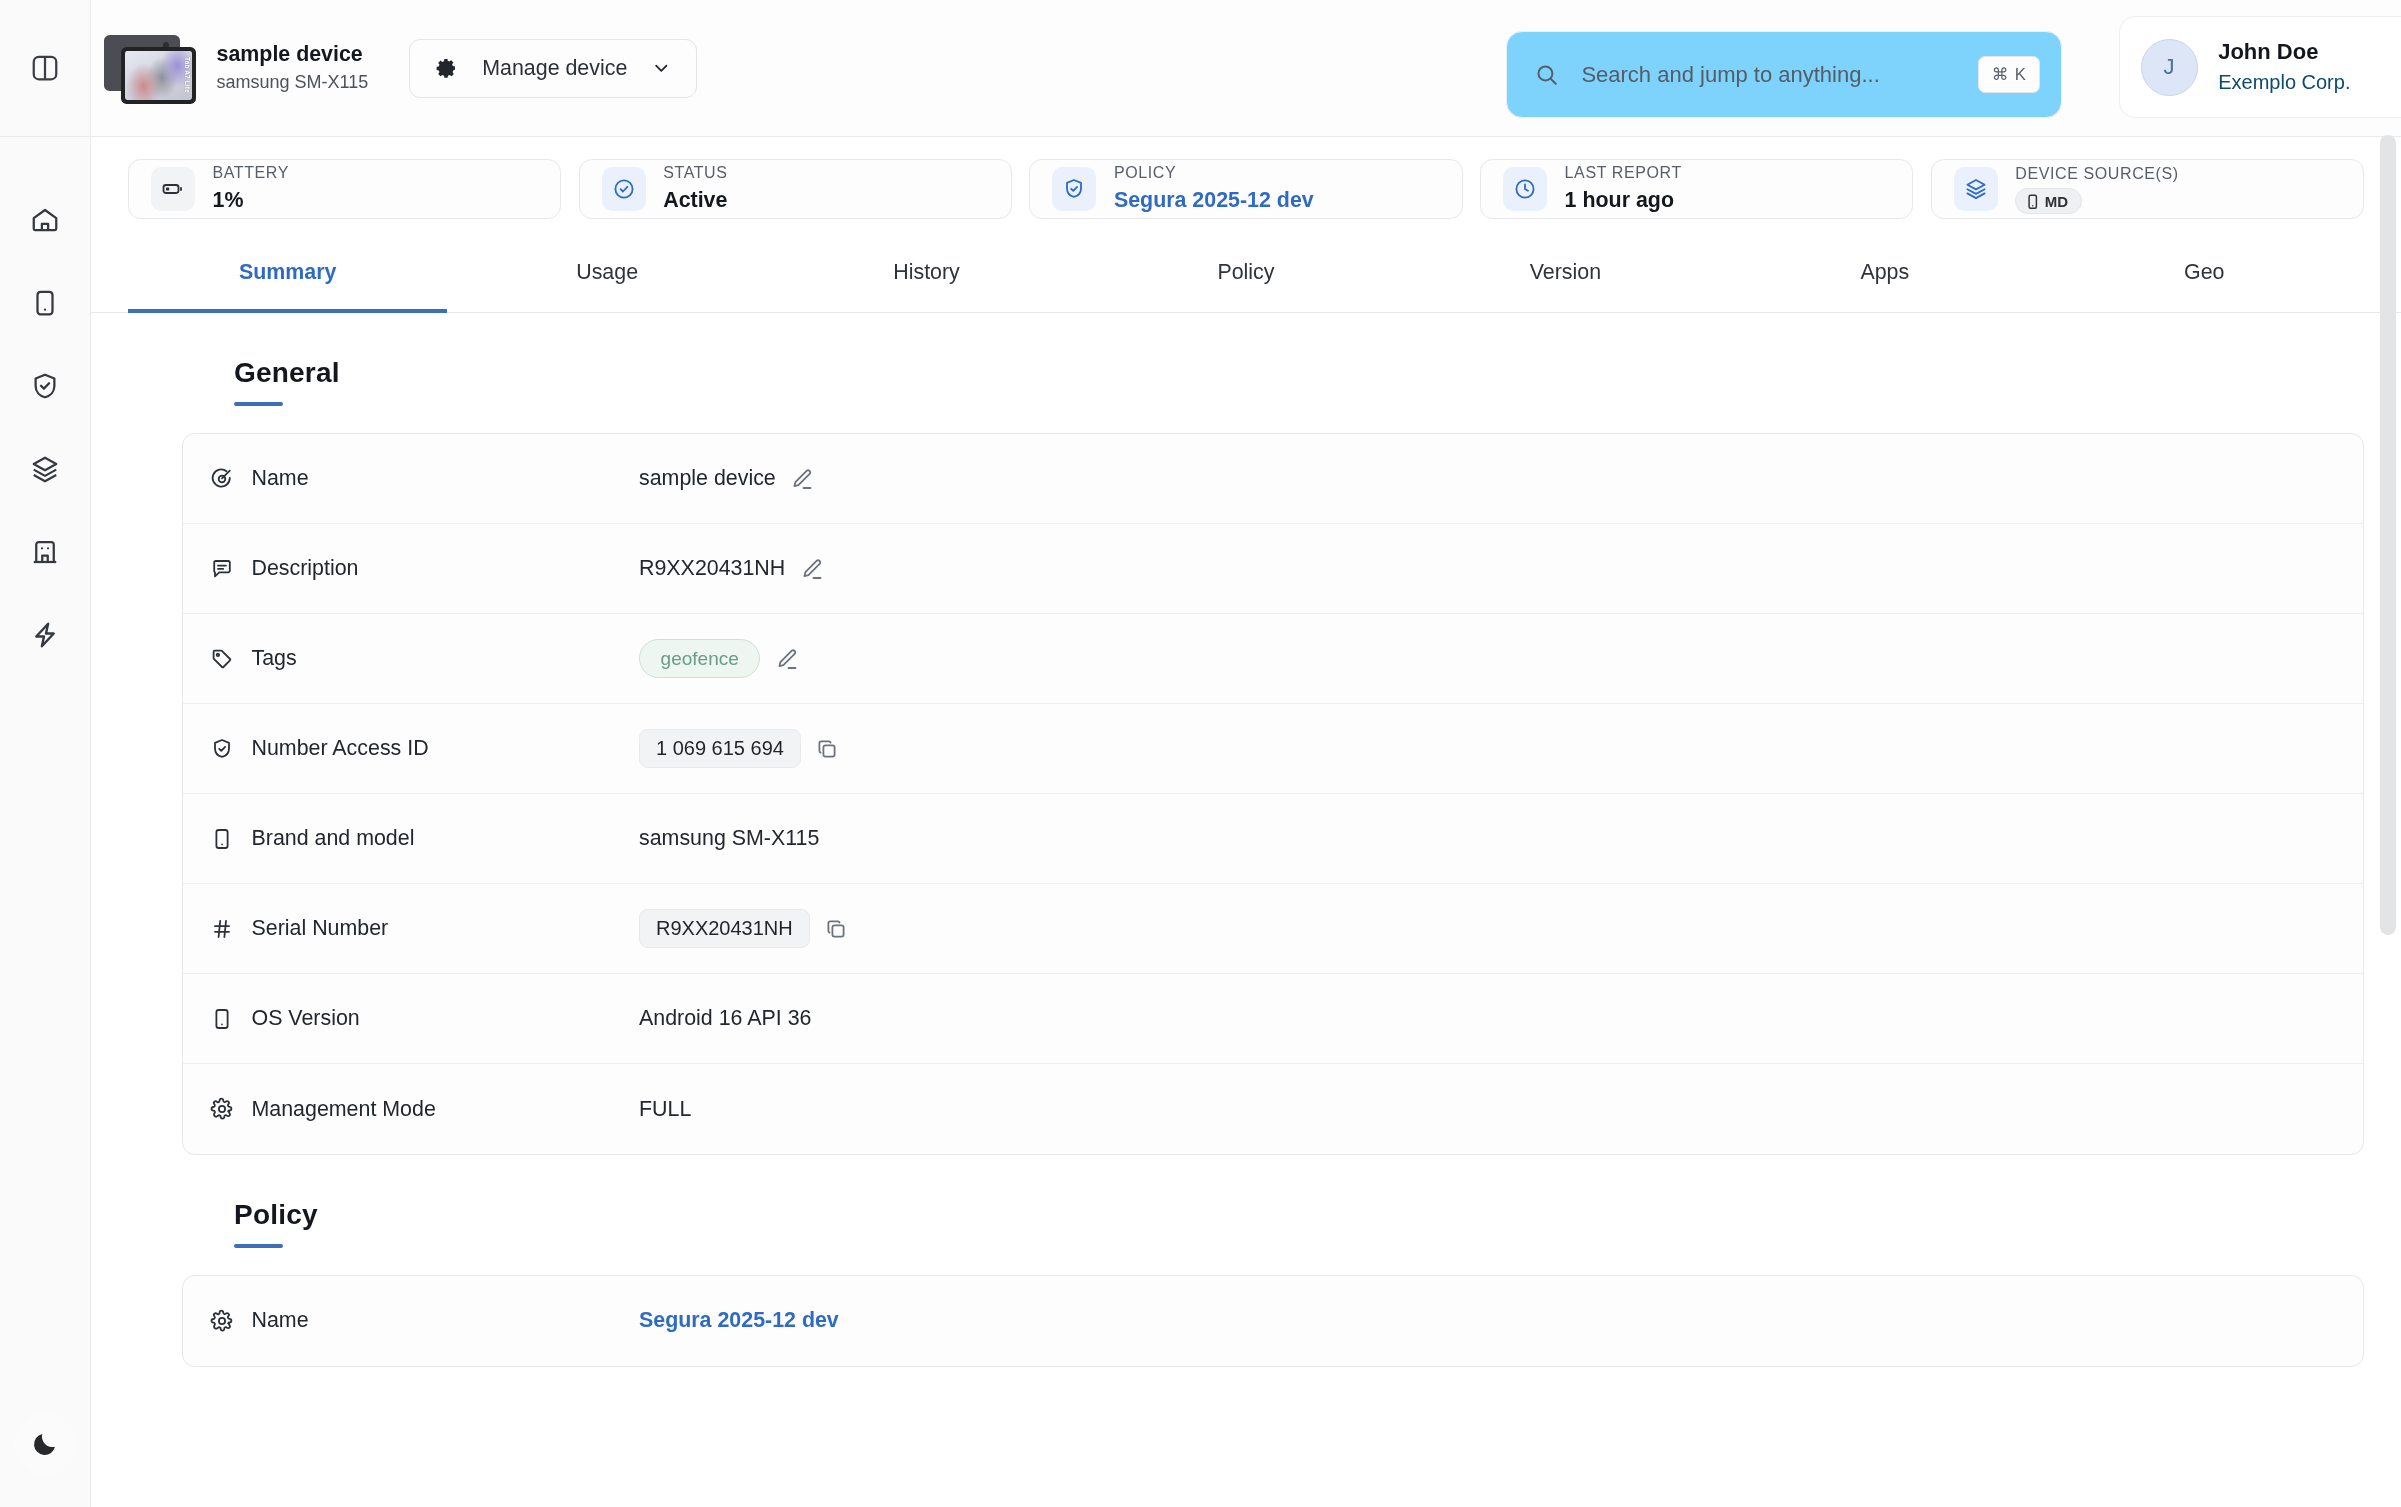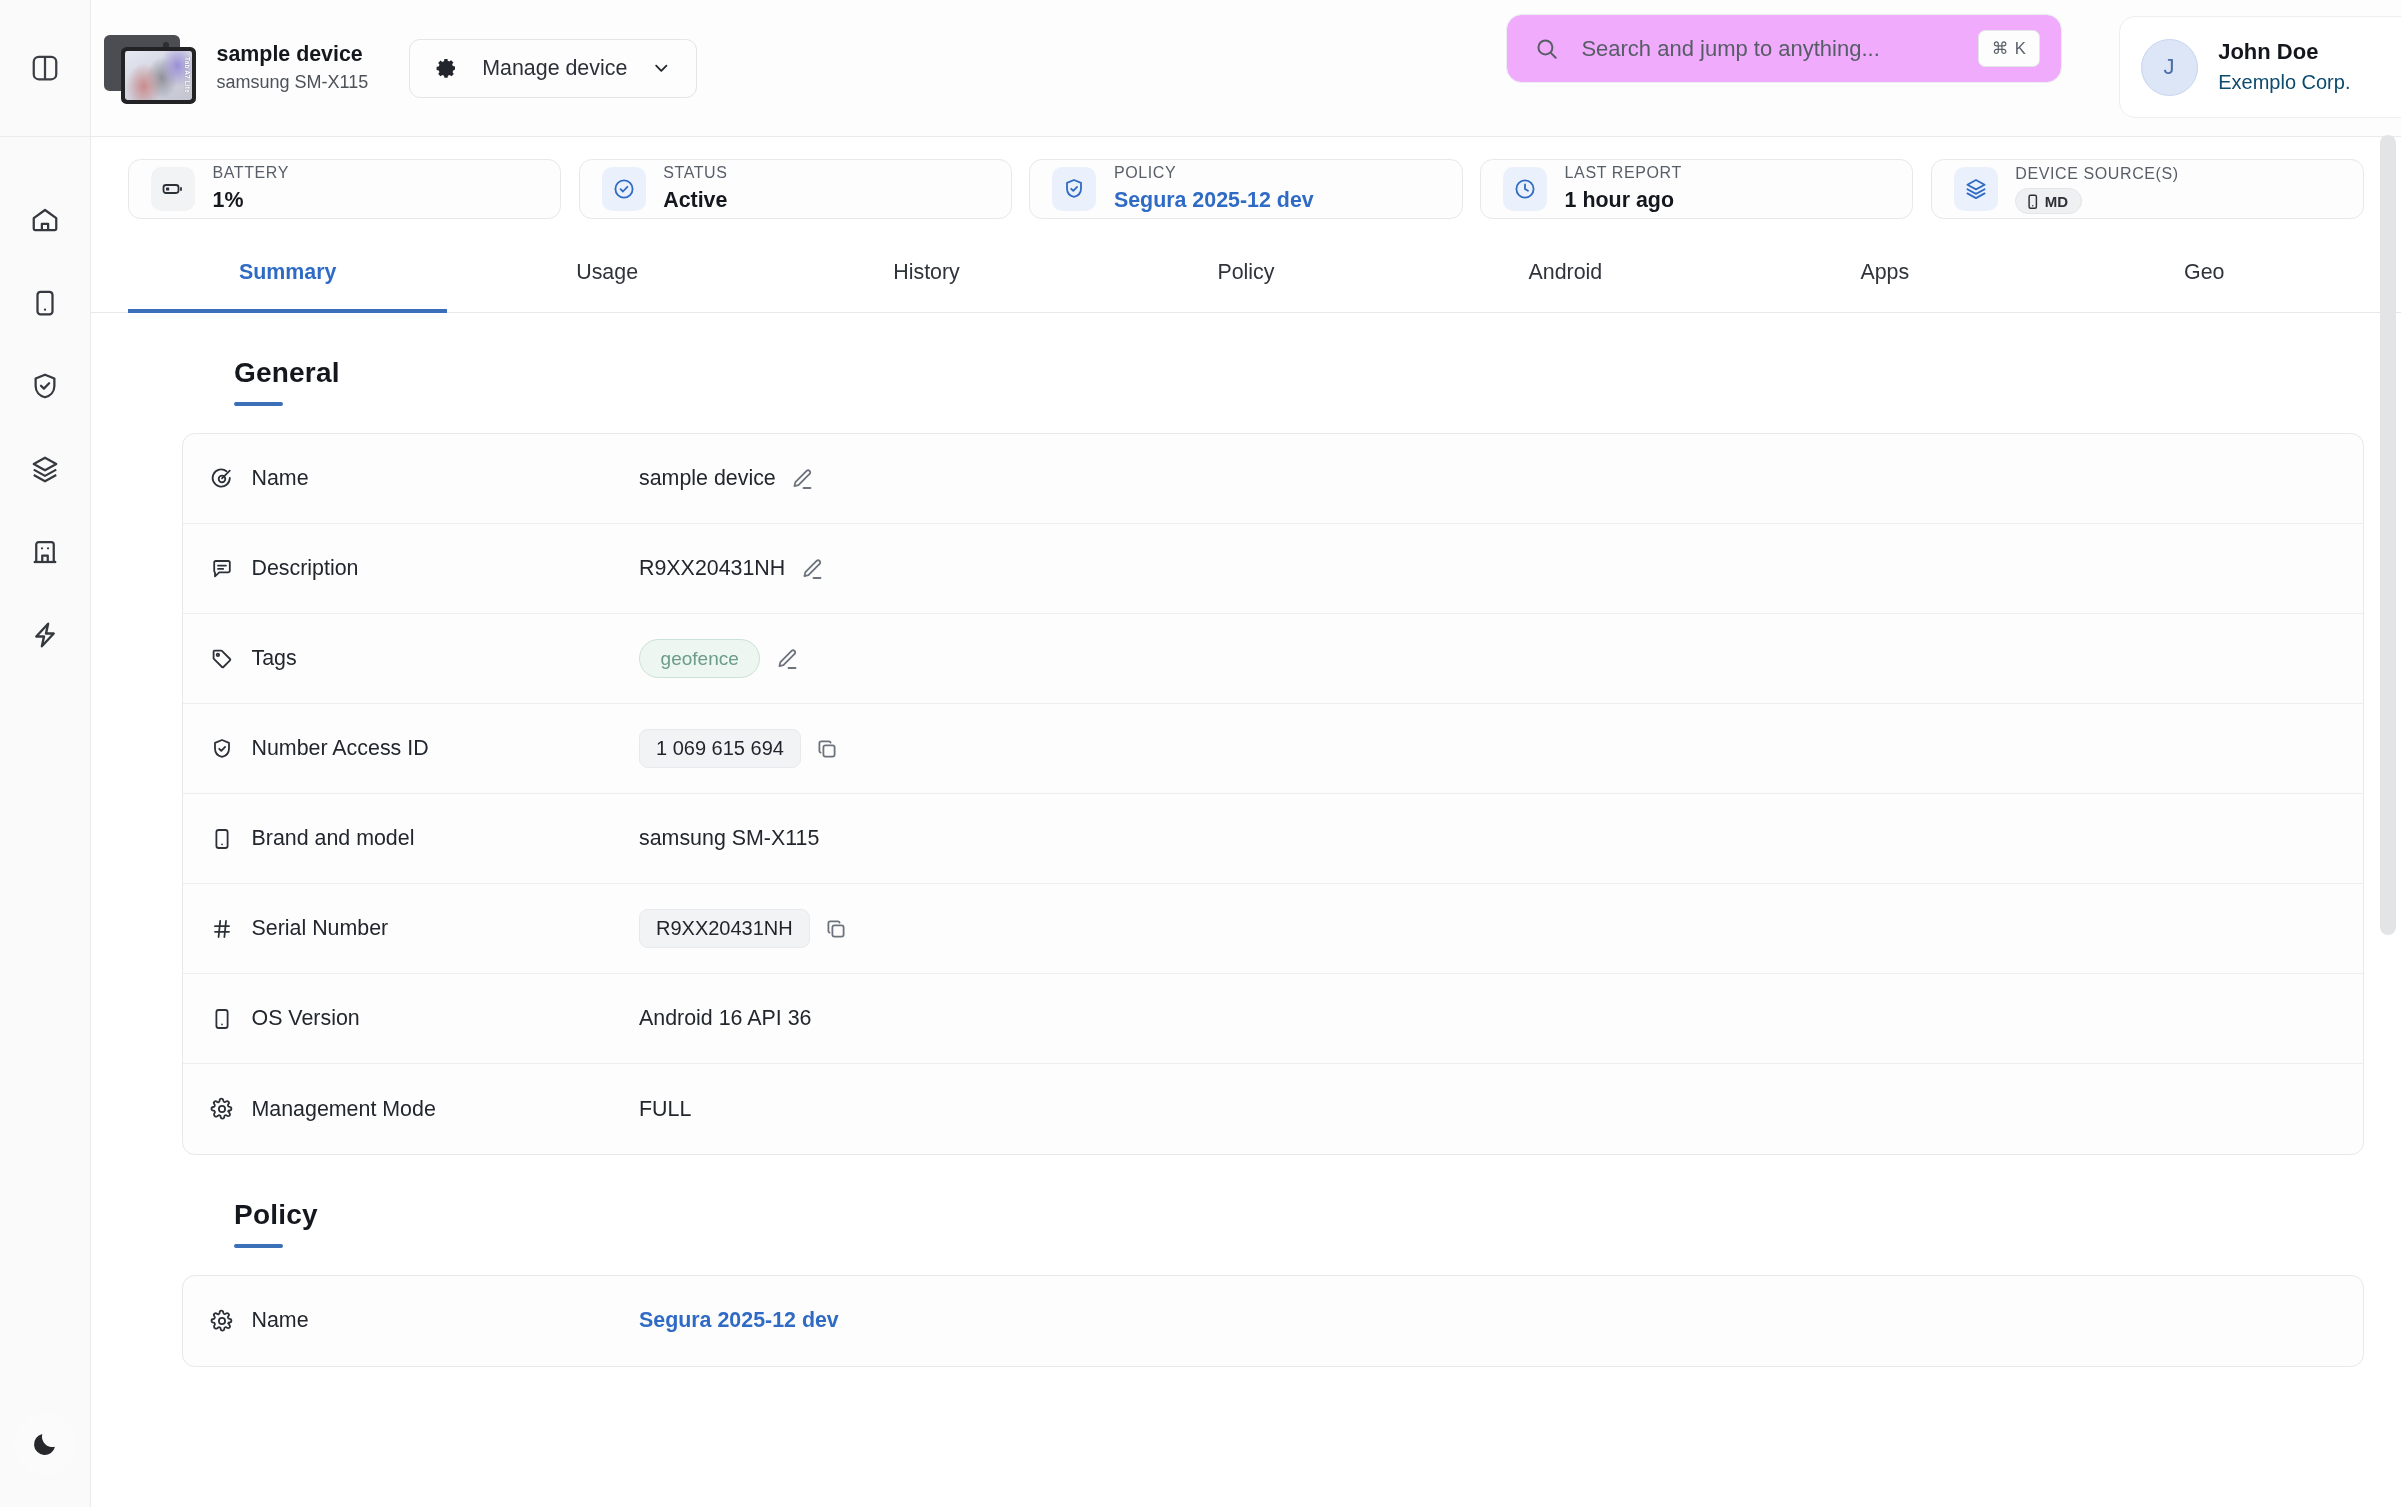--- a/index.html
+++ b/index.html
@@ -94,23 +94,23 @@
     margin-left:41px;
     height:59px;
     display:flex; align-items:center; gap:24px;
     padding:0 24px;
     border:0.8px solid #e4e5e8; border-radius:11px;
     background:#fdfdfd; cursor:pointer;
     font-size:21.4px; color:#2b2f36;
   }
 
   .search {
-    position:absolute; left:1415px; top:14px;
-    width:556px; height:69px;
-    background:#f0abfc;
+    position:absolute; left:1415px; top:31px;
+    width:556px; height:87px;
+    background:#7dd3fc;
     border:0.8px solid #eceef1;
     border-radius:16px;
     display:flex; align-items:center;
     padding:0 20.6px 0 27px;
     cursor:text;
   }
   .search-ph { flex:1; margin-left:22px; font-size:22px; color:#565c66; }
   .kbd {
     border:0.8px solid #e3e5e9; border-radius:7.1px;
     background:#fdfdfd;
@@ -415,21 +415,21 @@
               <span>MD</span>
             </span></div>
         </div>
       </div>
 
     <div class="tabs" id="tabs">
         <div class="tab active">Summary</div>
         <div class="tab">Usage</div>
         <div class="tab">History</div>
         <div class="tab">Policy</div>
-        <div class="tab">Android</div>
+        <div class="tab">Version</div>
         <div class="tab">Apps</div>
         <div class="tab">Geo</div>
       </div>
 
     <div class="content" id="content">
         <div class="sec-title">General</div>
         <div class="sec-rule"></div>
         <div class="panel">
           <div class="row">
             <div class="row-label">

